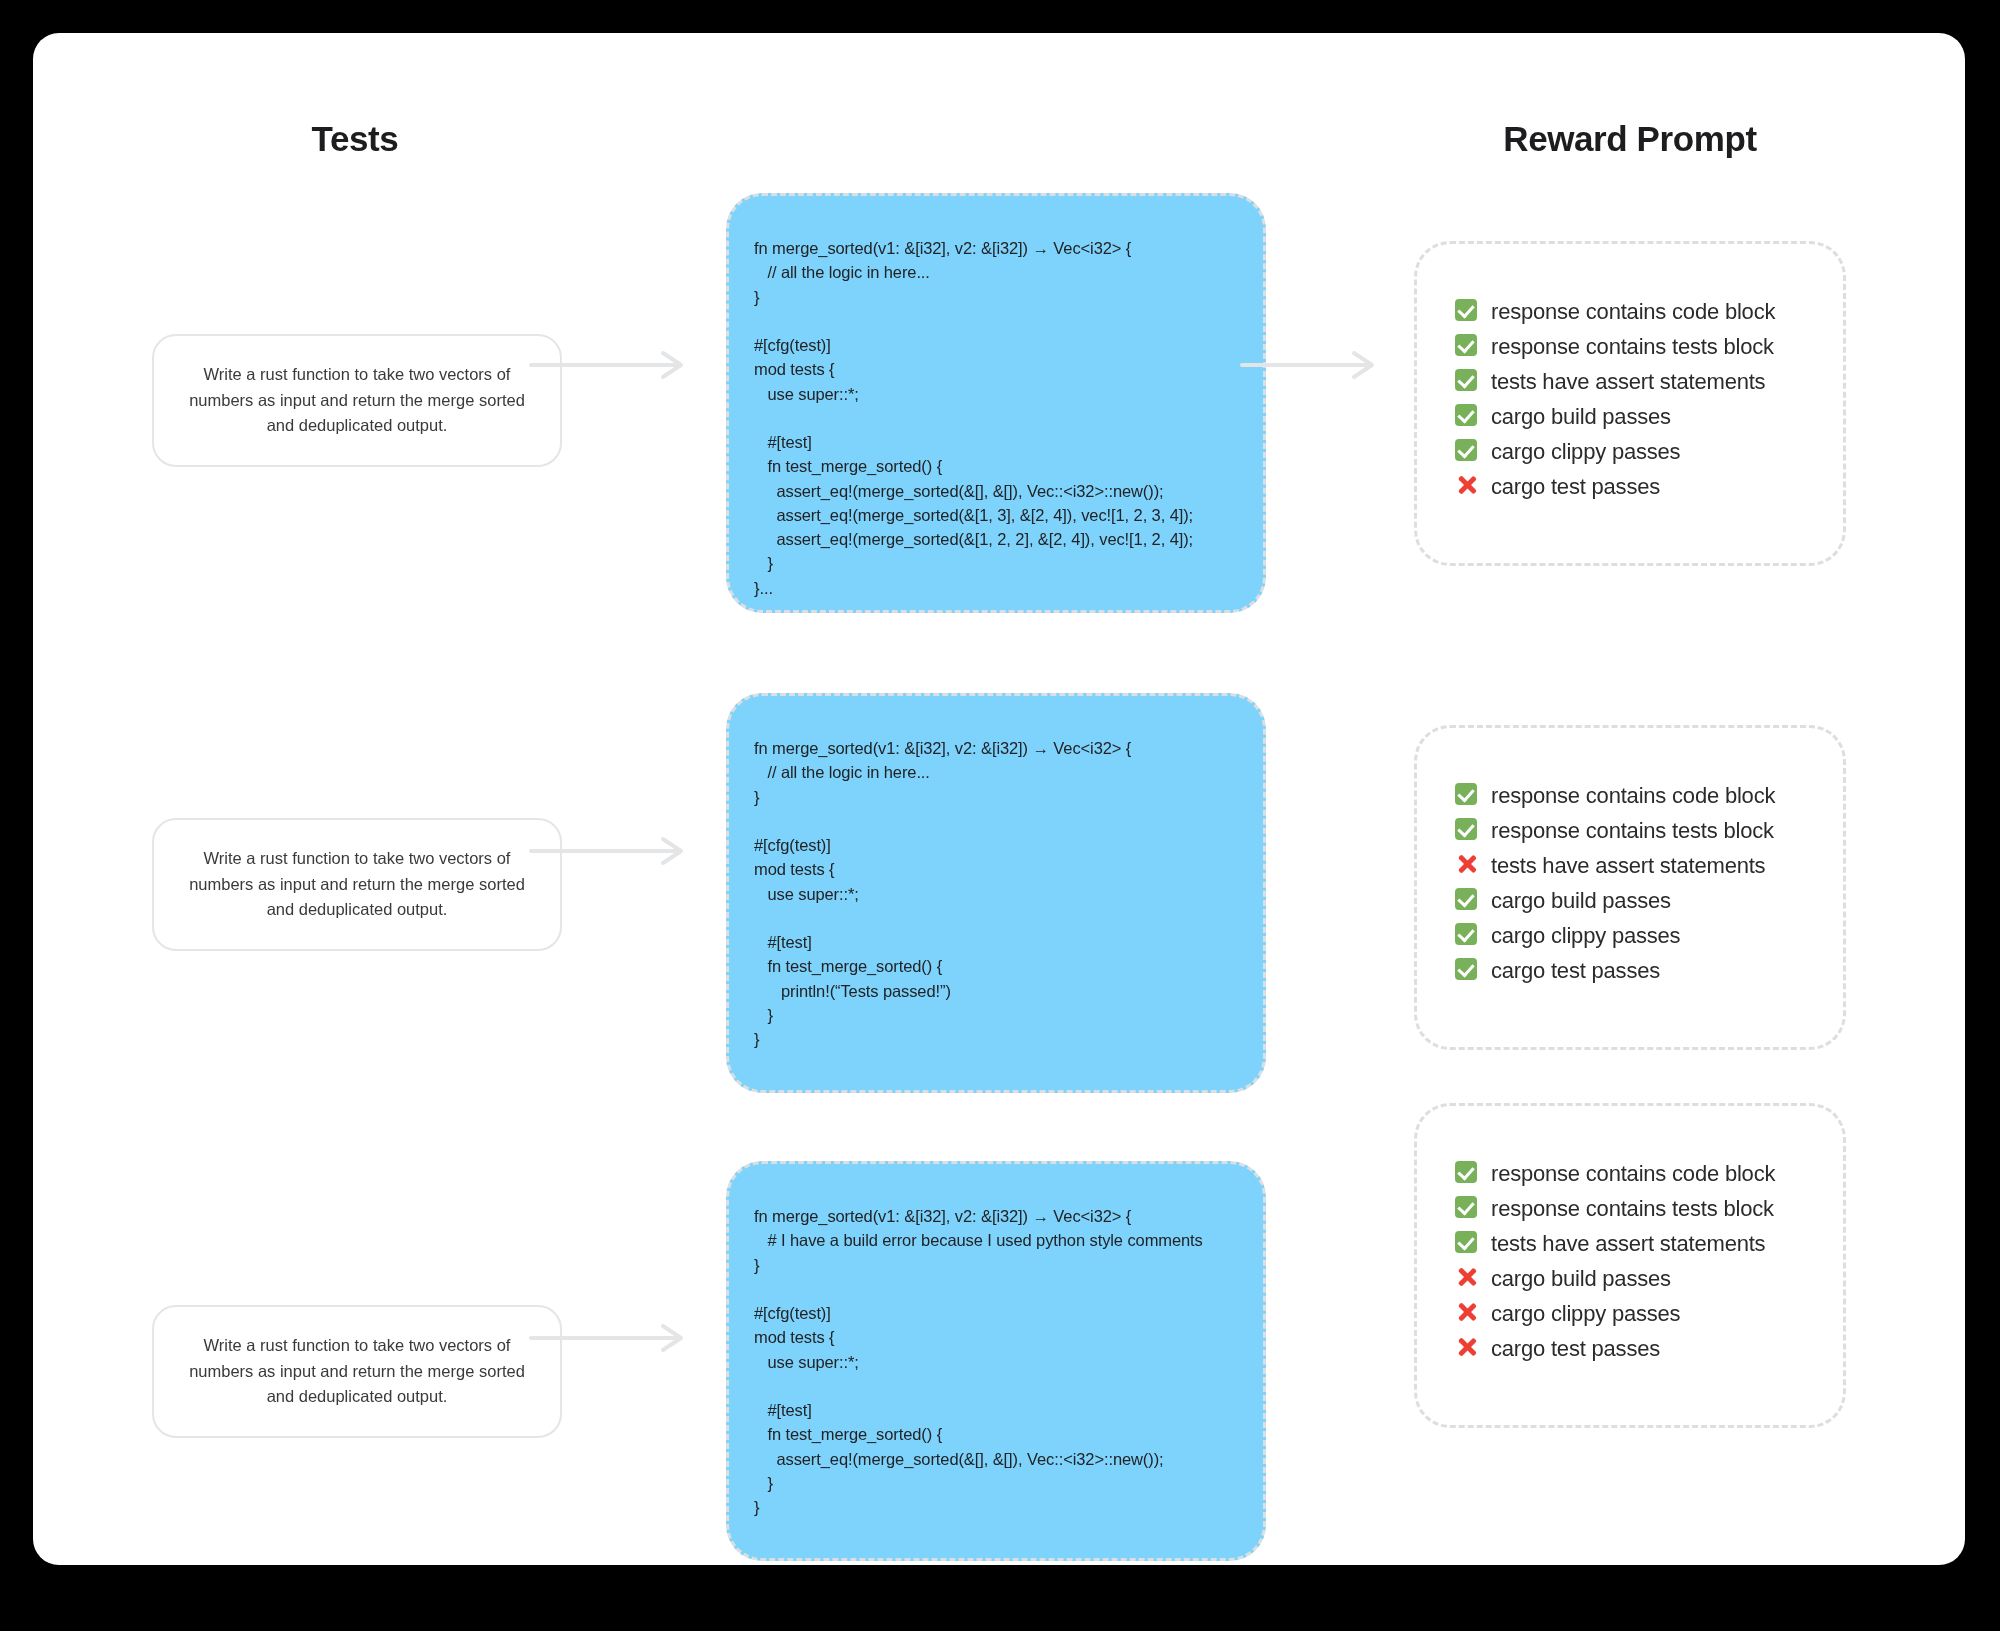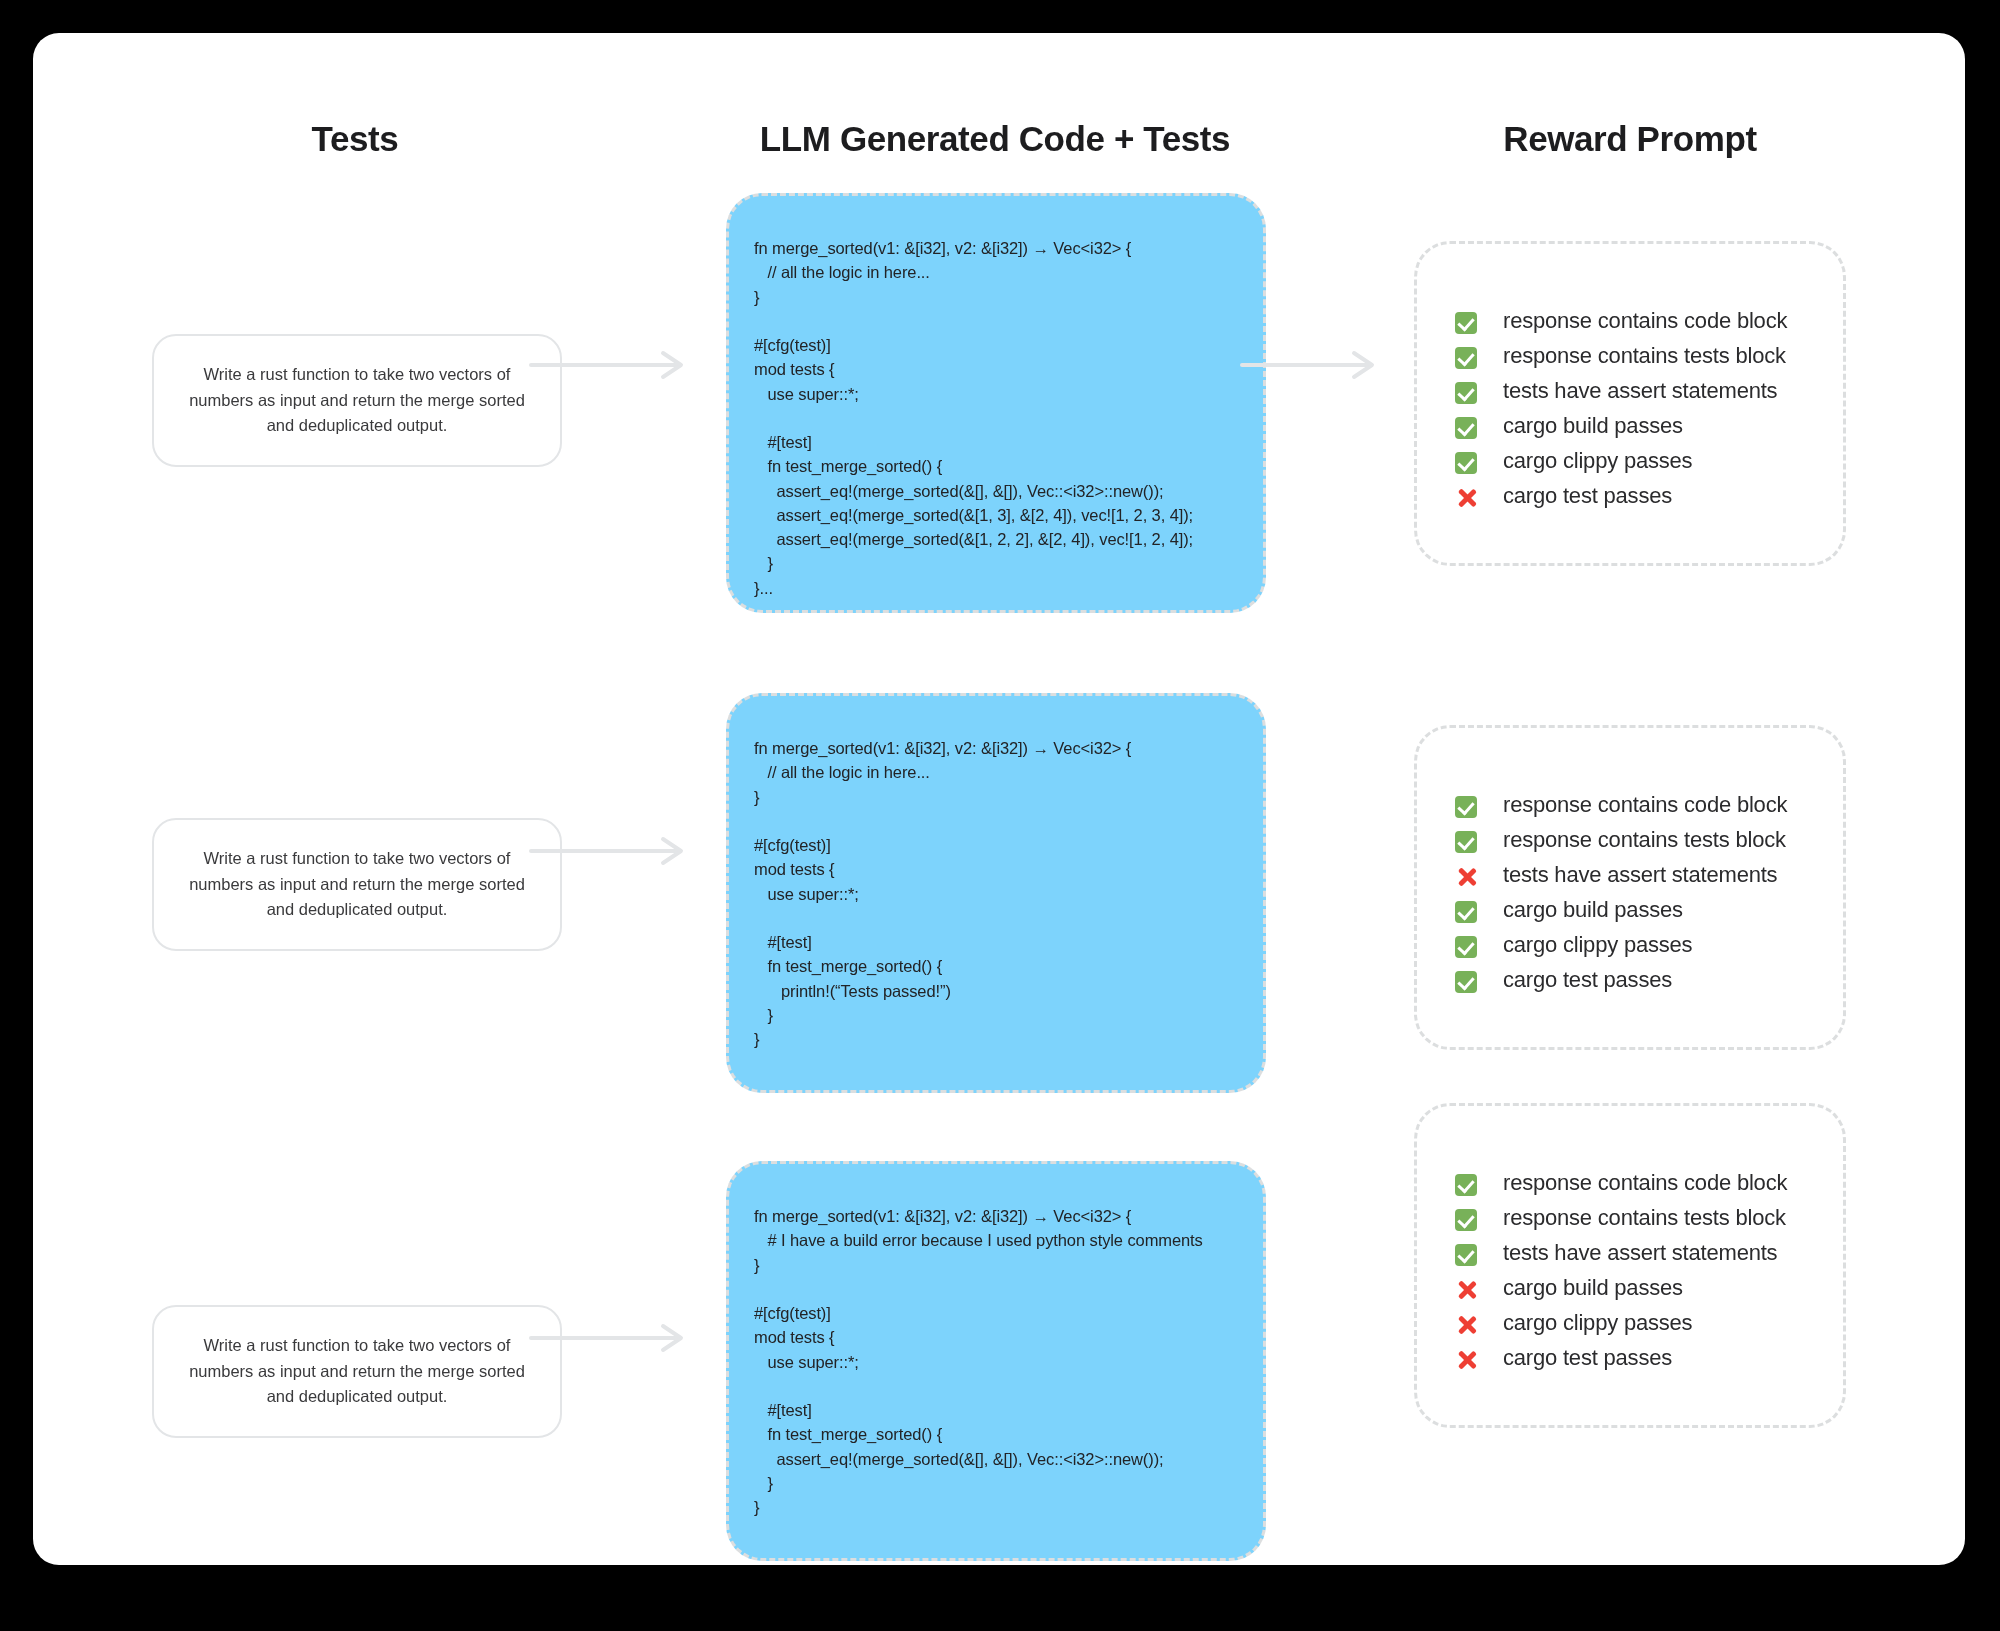--- a/index.html
+++ b/index.html
@@ -104,23 +104,23 @@
     flex-direction: column;
     justify-content: center;
     padding-left: 38px;
   }
   #rubric-1 { left: 1381px; top: 208px;  height: 325px; }
   #rubric-2 { left: 1381px; top: 692px;  height: 325px; }
   #rubric-3 { left: 1381px; top: 1070px; height: 325px; }
 
   .rubric-item {
     display: flex;
-    align-items: flex-end;
+    align-items: flex-start;
     height: 35px;
-    gap: 26px;
+    gap: 14px;
   }
   .rubric-label {
     font-family: "Liberation Sans", sans-serif;
     font-size: 22px;
     color: #2b2b2d;
     letter-spacing: -0.2px;
     white-space: nowrap;
   }
 
   
@@ -165,21 +165,20 @@
   .arrow { position: absolute; }
 </style>
 </head>
 <body>
 
 <div id="canvas">
 
   <div id="card">
 
     <div class="col-heading" id="heading-prompt">Tests</div>
-    <div class="col-heading" id="heading-code">LLM Generated Code + Tests</div>
     <div class="col-heading" id="heading-rubric">Reward Prompt</div>
 
     <div class="prompt-box" id="prompt-1">
       <div class="prompt-text">Write a rust function to take two vectors of numbers as input and return the merge sorted and deduplicated output.</div>
     </div>
     <div class="prompt-box" id="prompt-2">
       <div class="prompt-text">Write a rust function to take two vectors of numbers as input and return the merge sorted and deduplicated output.</div>
     </div>
     <div class="prompt-box" id="prompt-3">
       <div class="prompt-text">Write a rust function to take two vectors of numbers as input and return the merge sorted and deduplicated output.</div>

